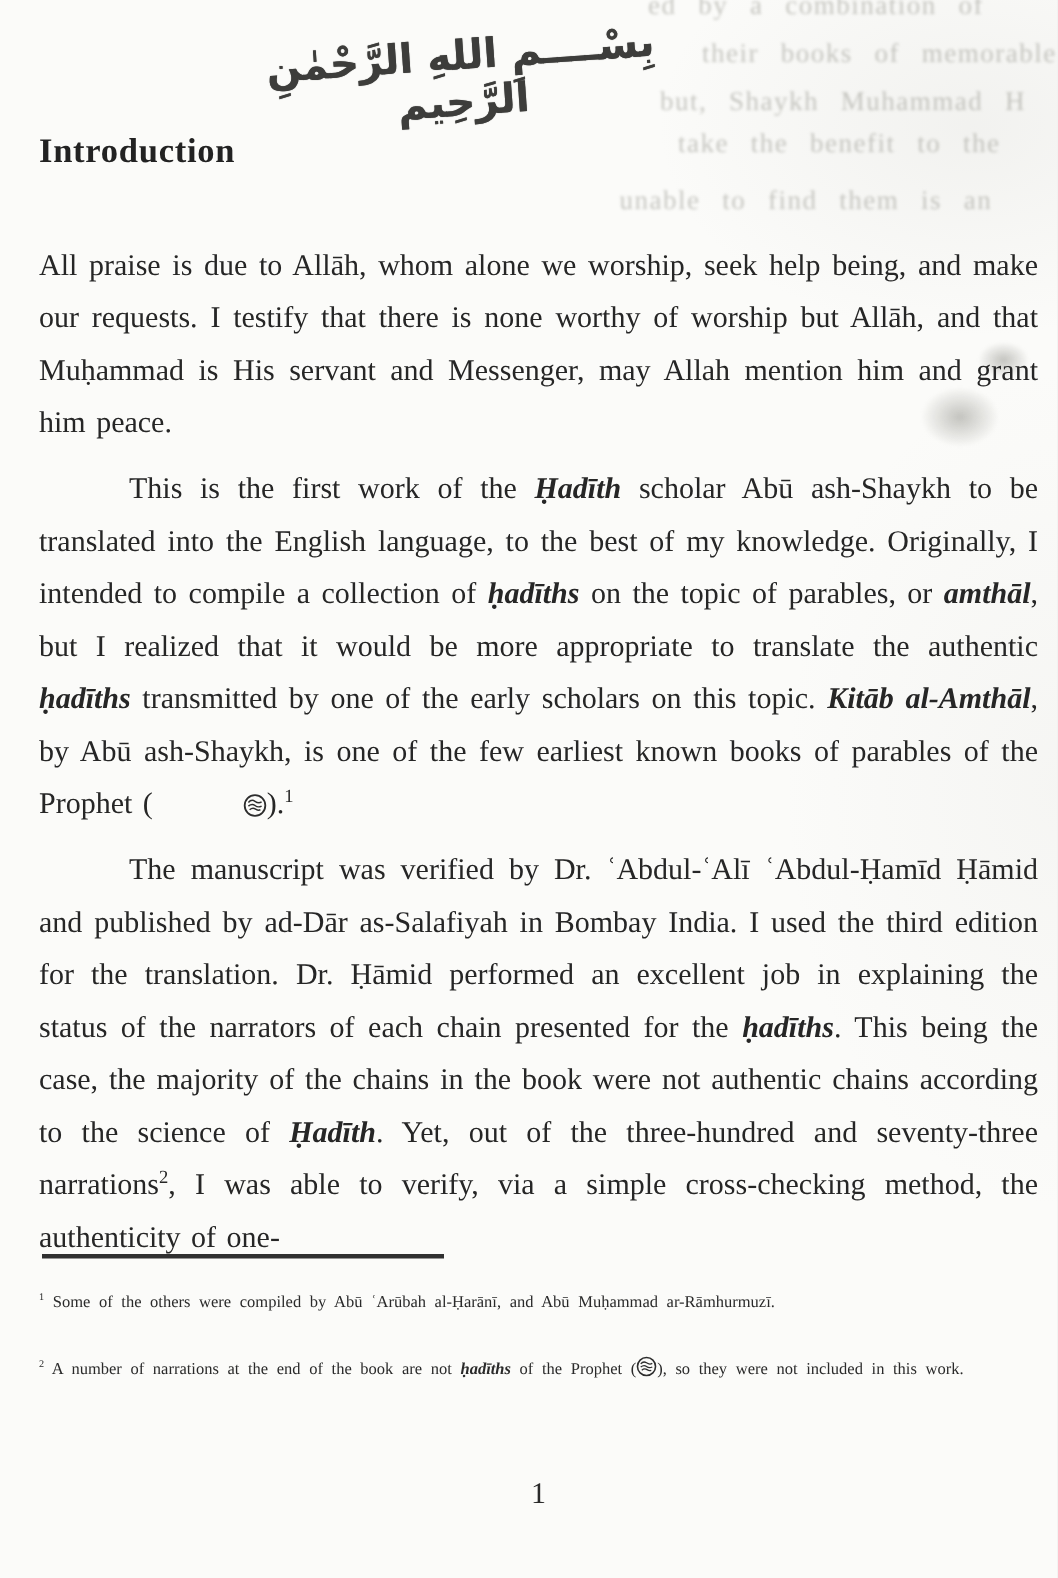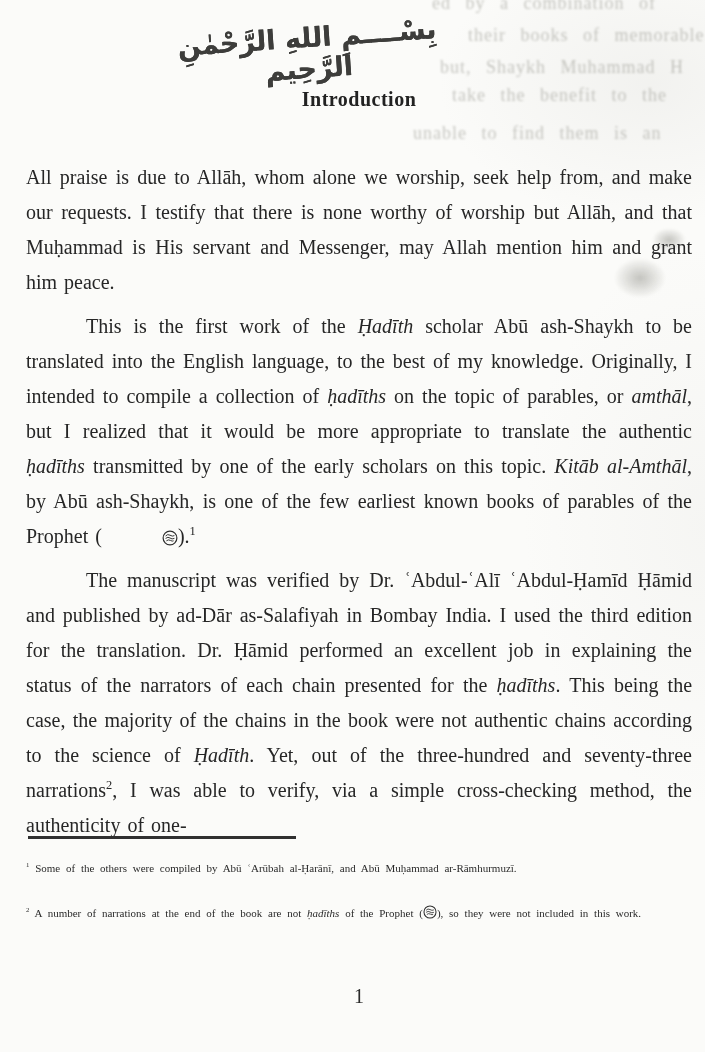--- a/index.html
+++ b/index.html
@@ -36,32 +36,32 @@
   }
   .bismillah{
     position:absolute;top:22px;left:158px;width:300px;z-index:2;
     text-align:center;transform:rotate(-4deg);
     font-family:"DejaVu Sans",sans-serif;
     font-size:27px;font-weight:bold;color:#3d3d3b;
     text-shadow:0 0 .5px #3d3d3b;
   }
   .title{
     position:absolute;top:88px;left:26px;width:666px;z-index:2;margin:0;
-    text-align:center;font-size:20px;font-weight:bold;color:#222;
+    font-size:23px;font-weight:bold;color:#222;
     letter-spacing:.5px;
   }
   .body-text{
     position:absolute;top:160px;left:26px;width:666px;z-index:2;
   }
   .body-text p{
     margin:0 0 9px 0;text-align:justify;
     font-size:20px;line-height:35px;word-spacing:2px;color:var(--ink);
   }
   .body-text p.indent{text-indent:60px;}
-  .it{font-style:italic;}
+  .it{font-style:italic;font-weight:bold;}
   sup.fnref{font-size:.62em;vertical-align:super;line-height:0;}
   .saw-wrap{display:inline-block;color:#2d2d2d;}
   .saw-wrap svg{width:16px;height:16px;vertical-align:-3px;}
   .footnotes{position:absolute;top:836px;left:26px;width:676px;z-index:2;}
   .fn-rule{width:268px;height:3px;background:#303030;margin:0 0 16px 2px;}
   .fn{
     margin:0 0 18px 0;text-align:justify;
     font-size:11px;line-height:27px;word-spacing:3px;color:#2a2a2a;
   }
   .fn .saw-wrap svg{width:14px;height:14px;vertical-align:-2px;}
@@ -83,21 +83,21 @@
       <span class="bleed-frag" style="left: 413px; top: 123px; width: 292px;">unable to find them is an</span>
       <div class="bleed-blob" style="left: 614px; top: 258px; width: 52px; height: 40px;"></div>
       <div class="bleed-blob" style="left: 652px; top: 228px; width: 34px; height: 24px;"></div>
     </div>
 
   <div class="bismillah">بِسْــــمِ اللهِ الرَّحْمٰنِ الرَّحِيم</div>
 
   <h1 class="title">Introduction</h1>
 
   <div class="body-text" id="body-text">
-      <p><span>All praise is due to Allāh, whom alone we worship, seek help from, and make our requests. I testify that there is none worthy of worship but Allāh, and that Muḥammad is His servant and Messenger, may Allah mention him and grant him peace.</span></p>
+      <p><span>All praise is due to Allāh, whom alone we worship, seek help being, and make our requests. I testify that there is none worthy of worship but Allāh, and that Muḥammad is His servant and Messenger, may Allah mention him and grant him peace.</span></p>
       <p class="indent"><span>This is the first work of the </span><span class="it">Ḥadīth</span><span> scholar Abū ash-Shaykh to be translated into the English language, to the best of my knowledge. Originally, I intended to compile a collection of </span><span class="it">ḥadīths</span><span> on the topic of parables, or </span><span class="it">amthāl</span><span>, but I realized that it would be more appropriate to translate the authentic </span><span class="it">ḥadīths</span><span> transmitted by one of the early scholars on this topic. </span><span class="it">Kitāb al-Amthāl</span><span>, by Abū ash-Shaykh, is one of the few earliest known books of parables of the Prophet (</span><span class="saw-wrap"><svg viewBox="0 0 20 20" aria-hidden="true">
             <circle cx="10" cy="10" r="8.6" fill="none" stroke="currentColor" stroke-width="1.5"></circle>
             <path d="M4.5 7.5 Q7 4.5 10 6.5 T15.5 7 M4.5 10.5 Q7.5 8 10 10 T15.5 10.5 M5.5 13.5 Q8 11.5 10.5 13 T14.5 13.5" fill="none" stroke="currentColor" stroke-width="1.2"></path>
           </svg></span><span>).</span><sup class="fnref">1</sup></p>
       <p class="indent"><span>The manuscript was verified by Dr. ʿAbdul-ʿAlī ʿAbdul-Ḥamīd Ḥāmid and published by ad-Dār as-Salafiyah in Bombay India. I used the third edition for the translation. Dr. Ḥāmid performed an excellent job in explaining the status of the narrators of each chain presented for the </span><span class="it">ḥadīths</span><span>. This being the case, the majority of the chains in the book were not authentic chains according to the science of </span><span class="it">Ḥadīth</span><span>. Yet, out of the three-hundred and seventy-three narrations</span><sup class="fnref">2</sup><span>, I was able to verify, via a simple cross-checking method, the authenticity of one-</span></p>
     </div>
 
   <div class="footnotes">
     <div class="fn-rule"></div>
     <div id="fn-list">

